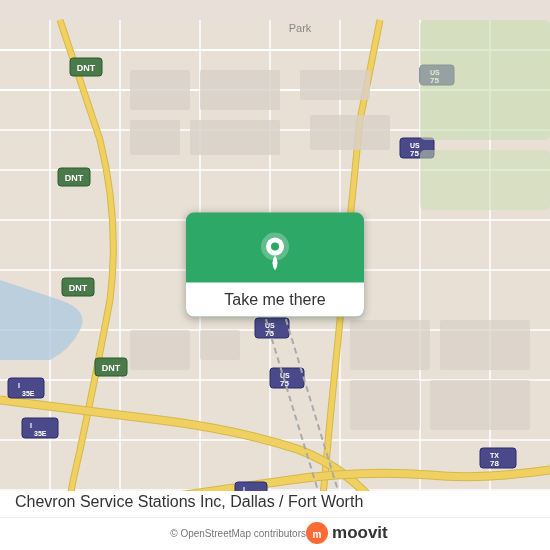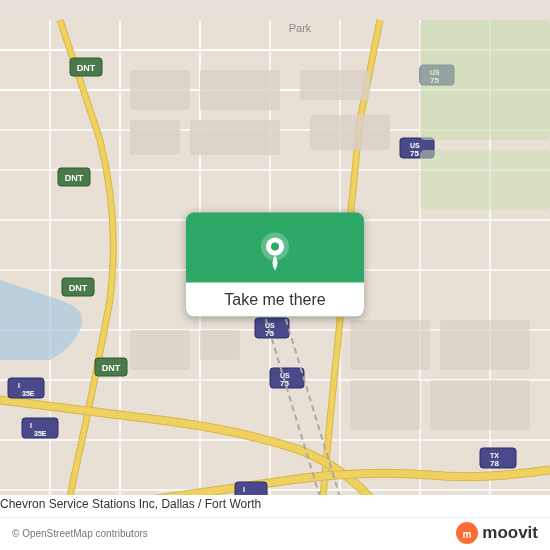--- a/index.html
+++ b/index.html
@@ -184,22 +184,22 @@
         <circle cx="19" cy="16" r="9" fill="white"></circle>
         <circle cx="19" cy="16" r="4" fill="#2da866"></circle>
 
         <path d="M 19 25 Q 14 32 19 40 Q 24 32 19 25" fill="white"></path>
       </svg>
     </div>
     <div id="btn-label">Take me there</div>
   </button>
 
   <div style="position:absolute; bottom:0; left:0; right:0; background:white; z-index:9;">
-    <div style="padding: 2px 12px 6px 0; font-size:12px; color:#333; font-weight:500;">Chevron Service Stations Inc, Dallas / Fort Worth</div>
-    <div style="display:flex; align-items:center; justify-content:space-between; padding: 4px 12px 6px 12px; border-top:1px solid #eee;">
+    <div style="padding: 2px 12px 6px 15px; font-size:16px; color:#333; font-weight:500;">Chevron Service Stations Inc, Dallas / Fort Worth</div>
+    <div style="display:flex; align-items:center; justify-content:center; padding: 4px 12px 6px 20px; border-top:1px solid #eee;">
       <span style="font-size:10px; color:#777;">© OpenStreetMap contributors</span>
       <div style="display:flex; align-items:center; gap:4px;">
         <svg width="22" height="22" viewBox="0 0 22 22">
           <circle cx="11" cy="11" r="11" fill="#ff6b35"></circle>
           <text x="11" y="15.5" text-anchor="middle" font-size="10" fill="white" font-weight="bold" font-family="Arial">m</text>
         </svg>
         <span style="font-size:17px; font-weight:bold; color:#333;">moovit</span>
       </div>
     </div>
   </div>

